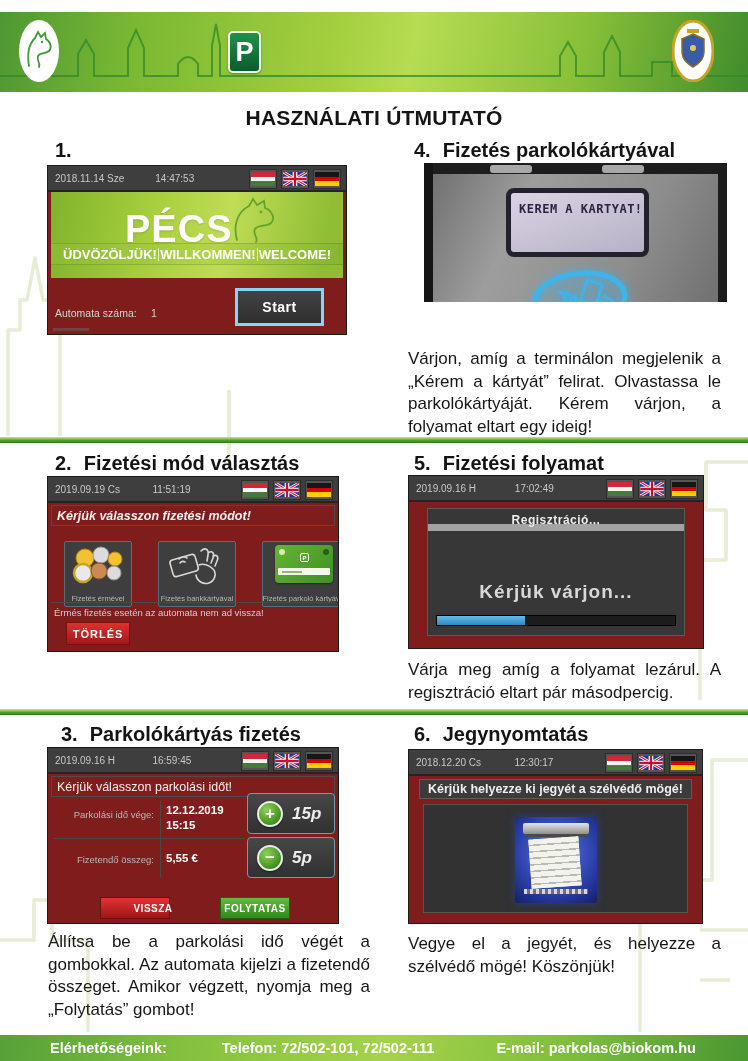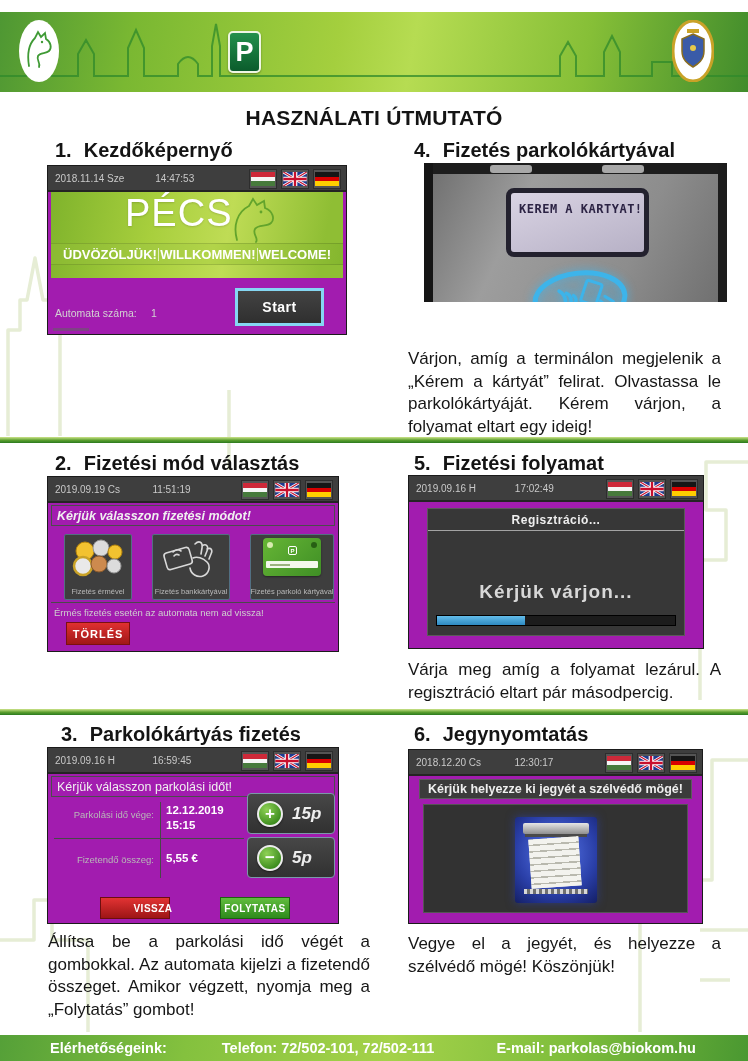--- a/index.html
+++ b/index.html
@@ -31,56 +31,56 @@
     background:linear-gradient(#cde48a,#5a9e2e 55%,#2a7a1e); }
   .d1 { top:437px; } .d2 { top:709px; }
 
   .body-text { position:absolute; z-index:2; font-size:17px; color:#161616; text-align:justify; line-height:1.33; }
   .t4 { left:408px; top:348px; width:313px; }
   .t5 { left:408px; top:659px; width:313px; }
   .t3 { left:48px;  top:931px; width:322px; }
   .t6 { left:408px; top:933px; width:313px; }
 
   
-  .screen { position:absolute; z-index:2; background:#a21caf; box-shadow:0 0 0 1px #1b1b1b; overflow:hidden; }
+  .screen { position:absolute; z-index:2; background:#7f1d1d; box-shadow:0 0 0 1px #1b1b1b; overflow:hidden; }
   .sh { position:absolute; top:0; left:0; right:0; height:26px; background:#3e3e3e; border-bottom:2px solid #242424; }
   .sh-date { position:absolute; left:7px; top:7px; font-size:10px; color:#c9c9c9; }
   .sh-time { position:absolute; left:36%; top:7px; font-size:10px; color:#c9c9c9; }
   .flags { position:absolute; right:5px; top:3px; display:flex; gap:4px; }
   .flag-box { width:28px; height:20px; background:#545454; display:flex; align-items:center; justify-content:center;
     box-shadow:inset 0 0 0 1px #2d2d2d; }
   .flag { width:24px; height:14px; display:block; }
   .flag-hu { background:linear-gradient(to bottom,#ce2939 0 33%,#f5f5f5 33% 66%,#477a3c 66% 100%); }
   .flag-de { background:linear-gradient(to bottom,#161616 0 34%,#d80000 34% 67%,#ffce00 67% 100%); }
 
   
   .screen1 { left:48px; top:166px; width:298px; height:168px; }
   .s1-green { position:absolute; left:3px; right:3px; top:26px; height:86px; overflow:hidden;
     background:linear-gradient(100deg,#7fb32c,#a8cf3d 35%,#bfdc55 60%,#8fbe34 92%); }
-  .s1-city { position:absolute; left:74px; top:0; font-size:38px; font-weight:normal; color:#fff;
+  .s1-city { position:absolute; left:74px; top:16px; font-size:38px; font-weight:bold; color:#fff;
     letter-spacing:1px; text-shadow:0 1px 2px rgba(0,0,0,.15); }
   .s1-horse { position:absolute; left:176px; top:4px; }
   .s1-welcome { position:absolute; left:0; right:0; top:51px; height:22px;
     background:linear-gradient(100deg,#8aba31,#b2d449 55%,#84b62e);
     border-top:1px solid rgba(0,0,0,.12); border-bottom:1px solid rgba(0,0,0,.12);
     display:flex; align-items:center; justify-content:space-between; padding:0 12px;
     color:#fff; font-weight:bold; font-size:13px; }
   .s1-wsep { width:1px; height:13px; background:rgba(255,255,255,.65); }
   .s1-automata-label { position:absolute; left:7px; top:141px; font-size:10.5px; color:#d2d2d2; }
   .s1-automata-value { position:absolute; left:103px; top:141px; font-size:10.5px; color:#d2d2d2; }
   .s1-start { position:absolute; left:187px; top:122px; width:89px; height:38px; border:3px solid #85d6f2;
     background:linear-gradient(#434343,#2f2f2f); color:#fff; font-weight:bold; font-size:14px;
     display:flex; align-items:center; justify-content:center; letter-spacing:0.5px; }
   .s1-version { position:absolute; left:5px; top:162px; width:36px; height:3px; background:#636363; opacity:.55; }
 
   
   .screen2 { left:48px; top:477px; width:290px; height:174px; }
   .s2-titlebar { position:absolute; left:3px; right:3px; top:28px; height:21px; border:1px solid #4c4c4c;
     display:flex; align-items:center; padding-left:5px; font-size:12.5px; font-weight:bold; color:#f0f0f0;font-style:italic; }
-  .s2-tiles { position:absolute; left:16px; top:57px; display:flex; gap:20px; }
+  .s2-tiles { position:absolute; left:16px; top:64px; display:flex; gap:26px; }
   .tile { height:66px; background:#3e3e3e; border:1px solid #527082; border-radius:2px; position:relative;
     display:flex; flex-direction:column; align-items:center; justify-content:flex-end; }
   .tile-icon { position:absolute; top:3px; left:0; right:0; display:flex; justify-content:center; }
   .tile-label { font-size:7.5px; color:#b8b8b8; margin-bottom:3px; white-space:nowrap; }
   .pcard { width:58px; height:38px; border-radius:4px; position:relative;
     background:linear-gradient(135deg,#66b535,#3f8f25); box-shadow:0 1px 2px rgba(0,0,0,.4); }
   .pcard .dotL { position:absolute; left:4px; top:4px; width:6px; height:6px; border-radius:50%; background:#d8ecb0; }
   .pcard .dotR { position:absolute; right:4px; top:4px; width:6px; height:6px; border-radius:50%; background:#275f14; }
   .pcard .pbox { position:absolute; left:25px; top:8px; width:9px; height:9px; border:1px solid #fff;
     border-radius:2px; color:#fff; font-size:6px; font-weight:bold; display:flex; align-items:center; justify-content:center; }
@@ -113,21 +113,21 @@
   .s3-back { position:absolute; left:52px; top:149px; width:70px; height:22px;
     background:linear-gradient(#e23333,#9d1515); border:1px solid #6d0e0e; color:#fff; font-weight:bold;
     font-size:10px; letter-spacing:.5px; display:flex; align-items:center; justify-content:center;padding-left:36px; }
   .s3-cont { position:absolute; left:172px; top:149px; width:70px; height:22px;
     background:linear-gradient(#61bd3e,#2e8b1c); border:1px solid #1d6310; color:#fff; font-weight:bold;
     font-size:10px; letter-spacing:.5px; display:flex; align-items:center; justify-content:center; }
 
   
   .screen5 { left:409px; top:476px; width:294px; height:172px; }
   .s5-panel { position:absolute; left:18px; top:32px; width:258px; height:128px; background:#373737; border:1px solid #5a5a5a; }
-  .s5-reg { height:22px; border-bottom:1px solid #a3a3a3; text-align:center; font-size:12px; font-weight:bold;
+  .s5-reg { height:22px; border-bottom:7px solid #a3a3a3; text-align:center; font-size:12px; font-weight:bold;
     color:#eee; line-height:22px; letter-spacing:.5px; }
   .s5-wait { position:absolute; left:0; right:0; top:72px; text-align:center; font-size:19px; font-weight:bold;
     color:#d8d8d8; letter-spacing:1px; }
   .s5-track { position:absolute; left:8px; right:8px; bottom:9px; height:11px; background:#1c1c1c; border:1px solid #000; }
   .s5-fill { height:100%; background:linear-gradient(#63bce9,#2e8ac2); }
 
   
   .screen6 { left:409px; top:750px; width:293px; height:173px; }
   .s6-title { position:absolute; left:10px; right:10px; top:29px; height:20px; border:1px solid #5c5c5c;
     background:#3b3b3b; font-size:12.5px; font-weight:bold; color:#eee; text-align:center; line-height:18px; }
@@ -194,21 +194,20 @@
     <path d="M21,14 L32,19 V31 C32,40 26,44 21,47 C16,44 10,40 10,31 V19 Z" fill="#3a5ba8" stroke="#8a6d1f" stroke-width="1.5"></path>
     <rect x="15" y="9" width="12" height="4" fill="#c9a227"></rect>
     <circle cx="21" cy="28" r="3" fill="#e6c84a"></circle>
   </svg>
 </div>
 
 <div class="doc-title">HASZNÁLATI ÚTMUTATÓ</div>
 
 <div class="sec-heading" style="left:55px; top:139px;">
   <span>1.</span>
-    <span>Kezdőképernyő</span>
 </div>
 <div class="sec-heading" style="left:414px; top:139px;">
   <span>4.</span>
     <span>Fizetés parkolókártyával</span>
 </div>
 <div class="sec-heading" style="left:55px; top:452px;">
   <span>2.</span>
     <span>Fizetési mód választás</span>
 </div>
 <div class="sec-heading" style="left:414px; top:452px;">

